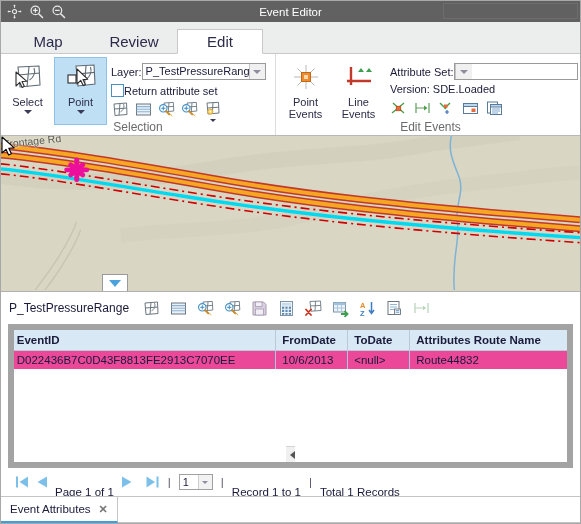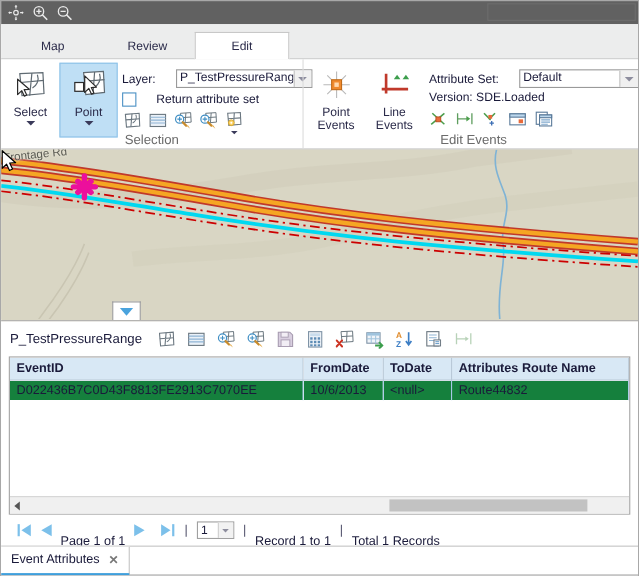--- a/index.html
+++ b/index.html
@@ -57,21 +57,21 @@
     display: flex; align-items: flex-end;
     border-bottom: 1px solid #c8c8c8;
     position: relative;
     padding-left: 4px;
   }
   .rtab {
     height: 24px; line-height: 24px;
     padding: 0 0;
     width: 86px;
     text-align: center;
-    font-size: 11px;
+    font-size: 15px;
     color: #2b2b4a;
     box-sizing: border-box;
     border: 1px solid transparent;
     border-bottom: none;
     position: relative;
   }
   .rtab.active {
     background: #ffffff;
     border: 1px solid #c8c8c8;
     border-bottom: 1px solid #ffffff;
@@ -127,21 +127,21 @@
   .icon32 { width: 32px; height: 30px; display:block; }
   .icon16 { width: 17px; height: 17px; display:block; }
 
   
   .selgroup-form {
     padding: 6px 6px 0 4px;
     display: flex; flex-direction: column; gap: 4px;
     width: 168px;
     box-sizing: border-box;
   }
-  .row { display: flex; align-items: center; gap: 18px; }
+  .row { display: flex; align-items: center; gap: 0; }
   .fld-label { font-size: 11px; color: #1a1a3a; white-space: nowrap; }
   .combo {
     display: flex; align-items: stretch;
     height: 17px;
     border: 1px solid #9a9a9a;
     background: #ffffff;
     box-sizing: border-box;
   }
   .combo .val {
     flex: 1 1 auto;
@@ -228,26 +228,27 @@
   }
   .grid-toolbar {
     height: 32px; min-height: 32px;
     display: flex; align-items: center;
     padding: 0 8px;
     gap: 10px;
   }
   .grid-title { font-size: 12px; color: #1a1a3a; white-space: nowrap; margin-right: 4px; }
   .grid-wrap {
     margin: 0 7px;
-    border: 1px solid #a3a3a3;
+    border: 6px solid #a3a3a3;
     flex: 1 1 auto;
     display: flex; flex-direction: column;
     min-height: 0;
     overflow: hidden;
     background: #ffffff;
+    align-items: center;
   }
   table.dg { border-collapse: collapse; width: 100%; table-layout: fixed; }
   table.dg th {
     background: #d8e8f5;
     text-align: left;
     font-size: 11.5px;
     font-weight: bold;
     color: #1a1a3a;
     padding: 4px 6px;
     border-right: 1px solid #b9c9d8;
@@ -256,21 +257,21 @@
     overflow: hidden;
   }
   table.dg td {
     font-size: 11.5px;
     padding: 3px 6px;
     border-right: 1px solid #a7c8e5;
     white-space: nowrap;
     overflow: hidden;
     color: #1a1a3a;
   }
-  table.dg tr.sel td { background: #15803d; }
+  table.dg tr.sel td { background: #ec4899; }
   .grid-filler { flex: 1 1 auto; background: #ffffff; }
   .hscroll {
     height: 15px; min-height: 15px;
     background: #f0f0f0;
     border-top: 1px solid #d4d4d4;
     position: relative;
     display: flex; align-items: center;
   }
   .hscroll .lt {
     width: 0; height: 0; margin-left: 4px;
@@ -359,20 +360,21 @@
         </svg>
       </span>
       <span>
         <svg class="tb-icon" viewBox="0 0 16 16">
           <circle cx="6.8" cy="6.8" r="4.6" fill="none" stroke="#e9e9e9" stroke-width="1.3"></circle>
           <path d="M10.3 10.3 L14.4 14.4" stroke="#e9e9e9" stroke-width="1.6" stroke-linecap="round"></path>
           <path d="M4.3 6.8 L9.3 6.8" stroke="#e9e9e9" stroke-width="1.3"></path>
         </svg>
       </span>
     </div>
+    <div class="titlebar-title">Event Editor</div>
     <div class="titlebar-rightbox"></div>
   </div>
 
   <div class="ribbon-tabs">
     <div class="rtab">Map</div>
     <div class="rtab">Review</div>
     <div class="rtab active">Edit</div>
   </div>
 
   <div class="ribbon">
@@ -490,21 +492,20 @@
         <span class="lbl">
           <span>Line</span><br>
           <span>Events</span>
         </span>
       </div>
 
       <div class="ee-form">
         <div class="row">
           <span class="fld-label">Attribute Set:</span>
           <div class="combo" style="width:124px;">
-            <span class="val">Default</span>
             <span class="arrow">
                 <i></i>
               </span>
           </div>
         </div>
 
         <div class="fld-label">Version: SDE.Loaded</div>
 
         <div class="ee-icons">
           <span>

